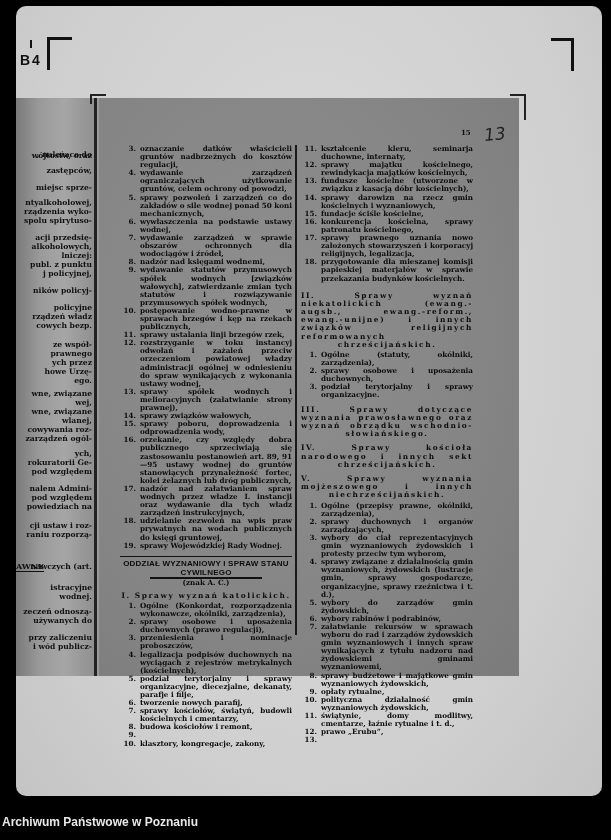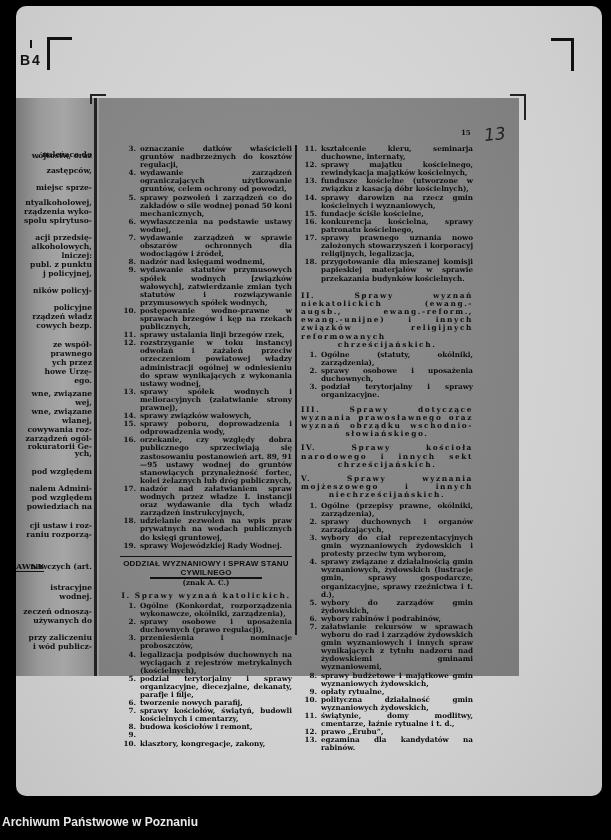--- a/index.html
+++ b/index.html
@@ -65,21 +65,21 @@
     <div class="lp-line" style="top: 260px;">ych przez</div>
     <div class="lp-line" style="top: 269px;">howe Urzę-</div>
     <div class="lp-line" style="top: 278px;">ego.</div>
     <div class="lp-line" style="top: 291px;">wne, związane</div>
     <div class="lp-line" style="top: 300px;">wej,</div>
     <div class="lp-line" style="top: 309px;">wne, związane</div>
     <div class="lp-line" style="top: 318px;">wlanej,</div>
     <div class="lp-line" style="top: 327px;">cowywania roz-</div>
     <div class="lp-line" style="top: 336px;">zarządzeń ogól-</div>
     <div class="lp-line" style="top: 351px;">ych,</div>
-    <div class="lp-line" style="top: 344px; text-align: right;">rokuratorii Ge-</div>
+    <div class="lp-line" style="top: 360px; text-align: right;">rokuratorii Ge-</div>
     <div class="lp-line" style="top: 369px;">pod względem</div>
     <div class="lp-line" style="top: 386px;">nalem Admini-</div>
     <div class="lp-line" style="top: 395px;">pod względem</div>
     <div class="lp-line" style="top: 404px;">powiedziach na</div>
     <div class="lp-line" style="top: 423px;">cji ustaw i roz-</div>
     <div class="lp-line" style="top: 432px;">raniu rozporzą-</div>
     <div class="lp-line" style="top: 441px; margin-top: 23px;">nawczych (art.</div>
     <div class="lp-line" style="top: 464px; right: auto; left: 0px; font-size: 8px; border-bottom: 1.5px solid rgb(17, 17, 17);">AWNY</div>
     <div class="lp-line" style="top: 485px;">istracyjne</div>
     <div class="lp-line" style="top: 494px;">wodnej.</div>
@@ -316,18 +316,17 @@
       <div class="item">
         <span class="n">11.</span>
         <span class="t">świątynie, domy modlitwy, cmentarze, łaźnie rytualne i t. d.,</span>
       </div>
       <div class="item">
         <span class="n">12.</span>
         <span class="t">prawo „Erubu”,</span>
       </div>
       <div class="item">
         <span class="n">13.</span>
-        <span class="t">egzamina dla kandydatów na rabinów.</span>
       </div>
     </div>
 </div>
 
 <div class="footer">Archiwum Państwowe w Poznaniu</div>
 
 </body></html>

